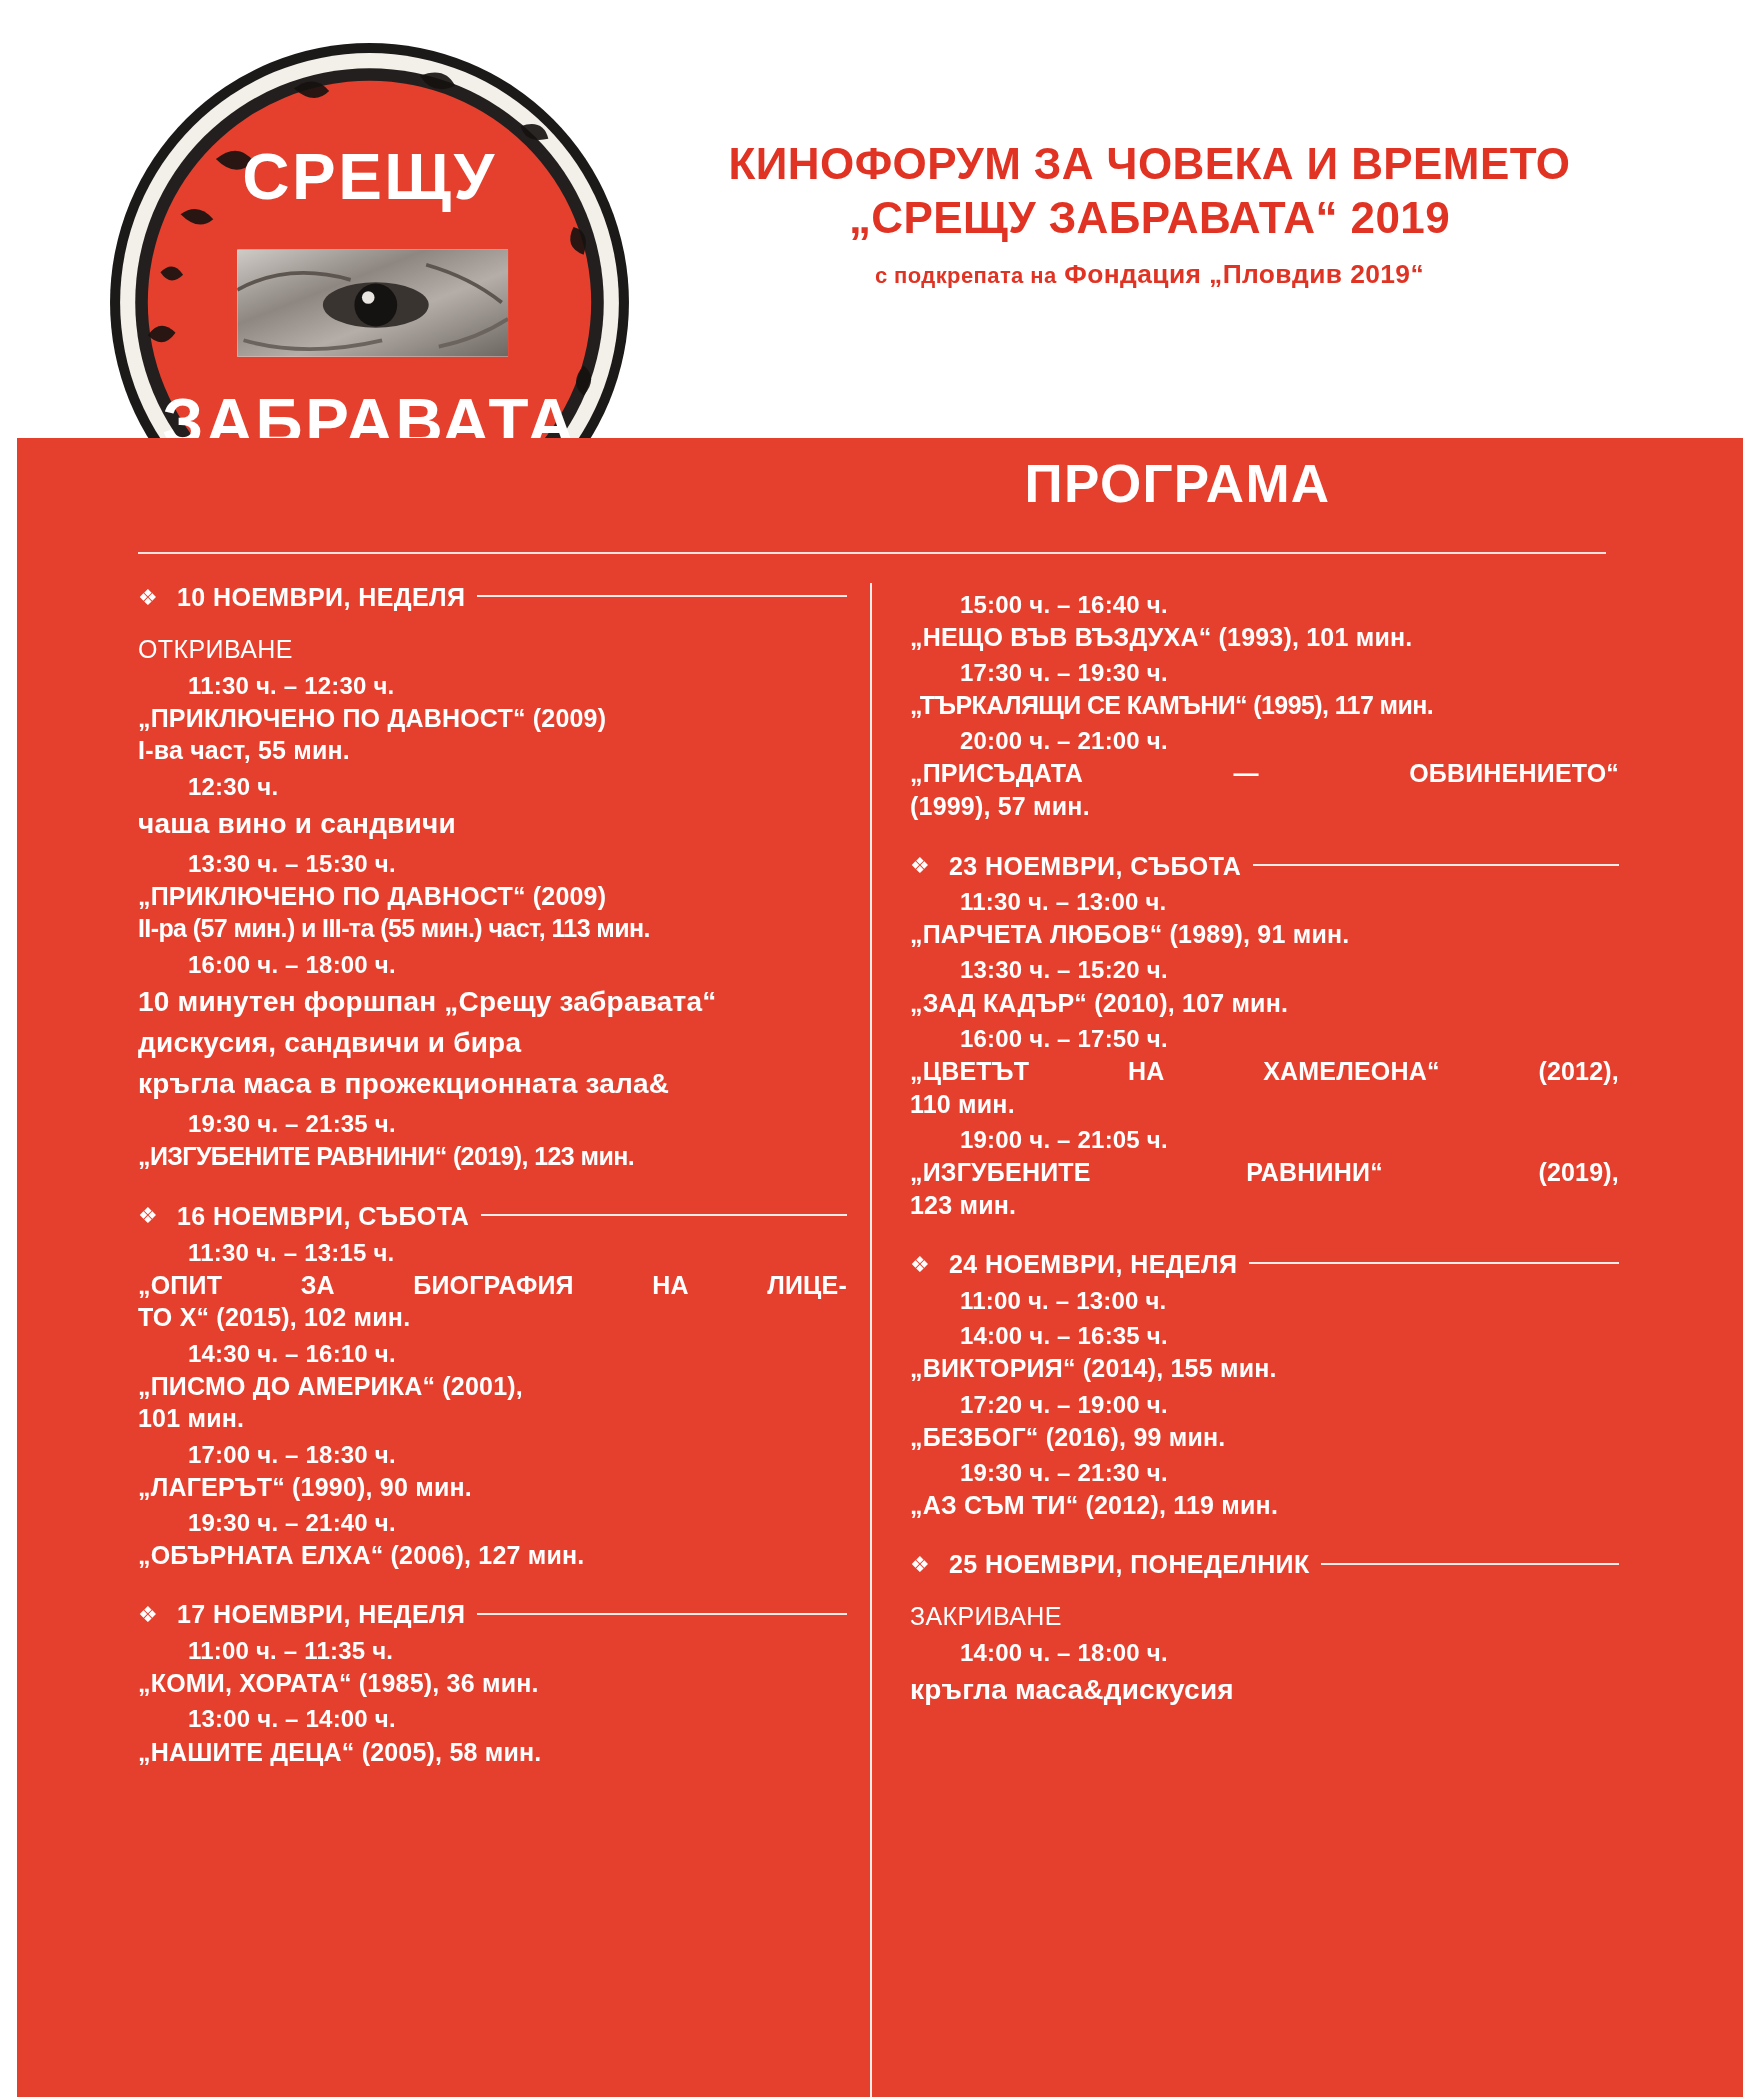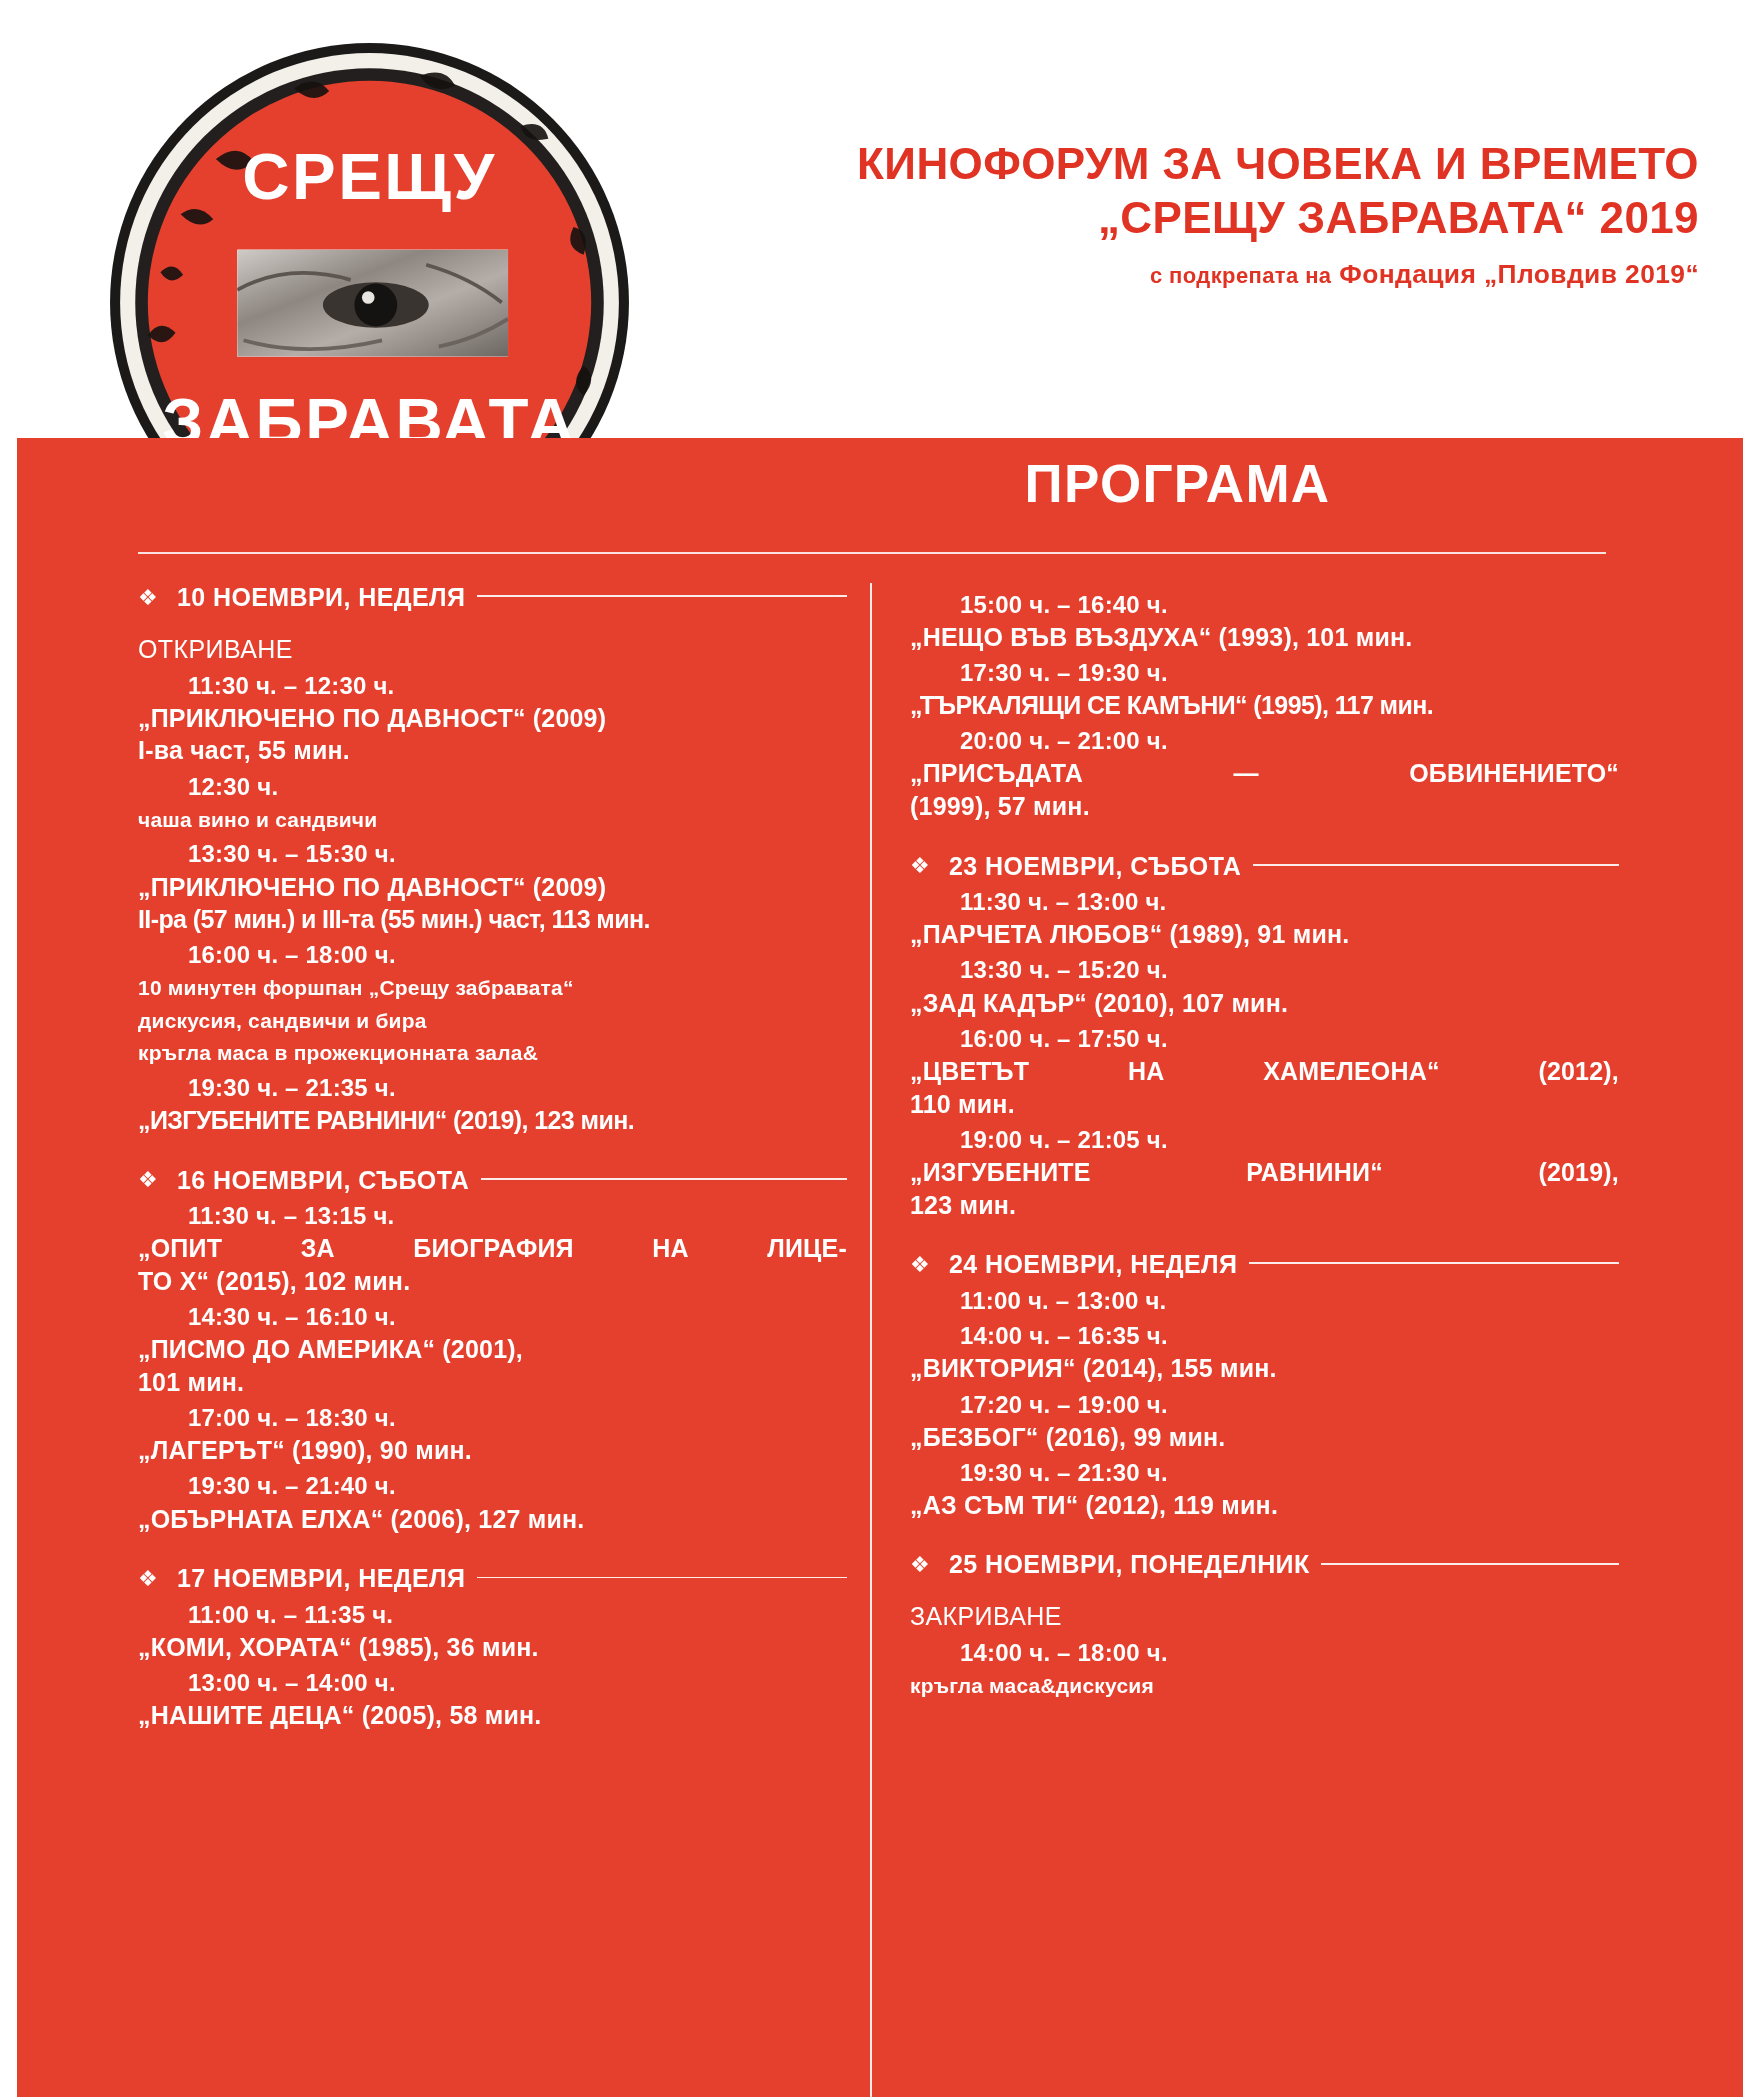--- a/index.html
+++ b/index.html
@@ -32,21 +32,21 @@
     left: 0; top: 0;
     width: 1759px;
     height: 326px;
     background: #ffffff;
   }
   .header-text {
     position: absolute;
     left: 600px;
     top: 138px;
     width: 1099px;
-    text-align: right;
+    text-align: center;
     color: #e03323;
   }
   .header-line1 {
     font-size: 44px;
     font-weight: bold;
     letter-spacing: 0.4px;
     line-height: 1.18;
     white-space: nowrap;
   }
   .header-line2 {
@@ -175,21 +175,21 @@
     line-height: 1.14;
     letter-spacing: 0.2px;
   }
   .film.justify {
     text-align: justify;
     text-align-last: justify;
   }
   .film.narrow { letter-spacing: -0.6px; }
 
   .note {
-    font-size: 21px;
+    font-size: 28px;
     font-weight: bold;
     margin-top: 5px;
     line-height: 1.3;
     letter-spacing: 0.2px;
   }
 </style>
 </head>
 <body>
 
 <div class="crop-mark cm-tl-h"></div>

